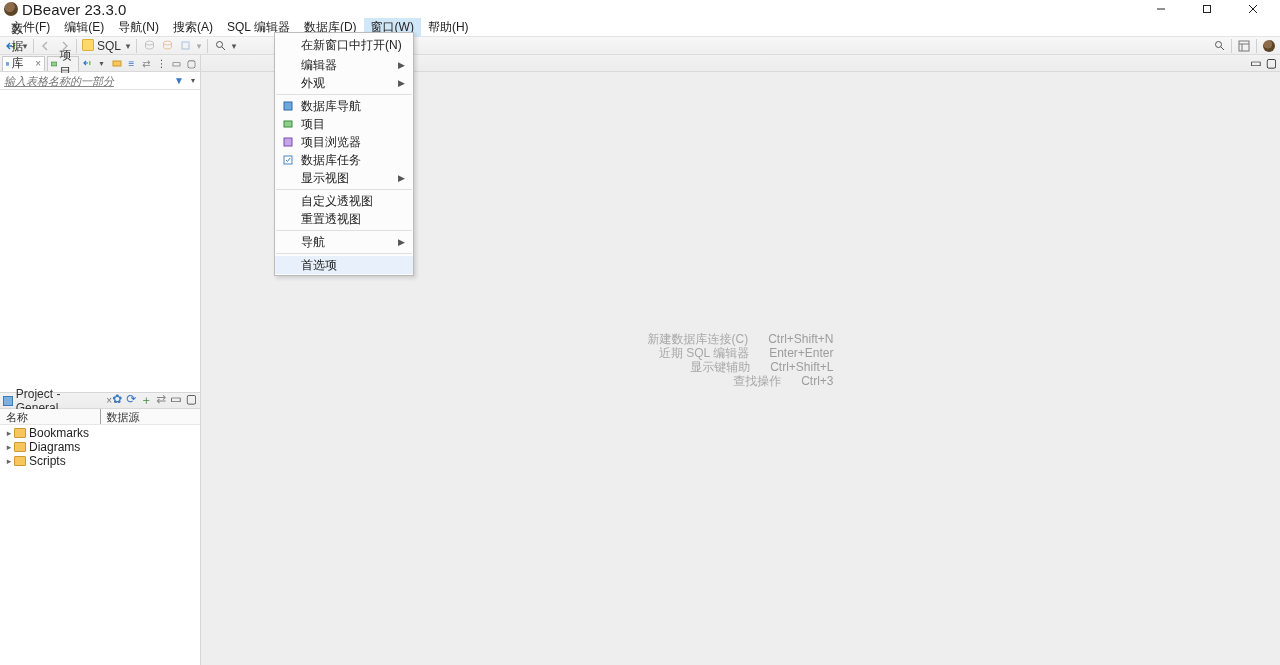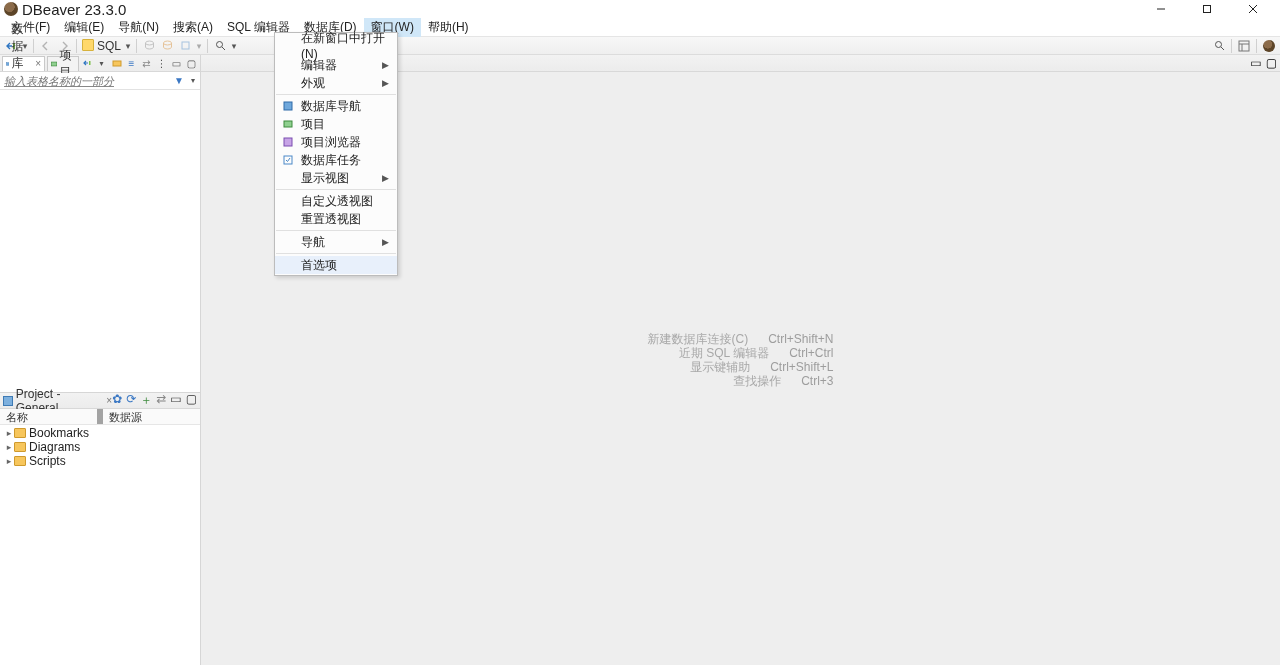--- a/index.html
+++ b/index.html
@@ -47,36 +47,36 @@
 
 .navpane { flex: 1; background: #fff; }
 
 
 .projpanel { height: 273px; display: flex; flex-direction: column; border-top: 1px solid #d6d6d6; }
 .projpanel .phead { height: 16px; background: linear-gradient(#f2f2f2,#ececec); border-bottom: 1px solid #d8d8d8; display: flex; align-items: center; padding: 0 3px; font-size: 11px; color: #333; }
 .projpanel .phead .picon { width: 10px; height: 10px; background: #7db0de; border: 1px solid #3f7bb5; margin-right: 3px; }
 .projpanel .phead .pclose { margin-left: 3px; font-size: 10px; color: #777; }
 .projpanel .phead .pright { margin-left: auto; display: flex; gap: 4px; }
 .projpanel .colhead { height: 16px; display: flex; border-bottom: 1px solid #e6e6e6; background: #fafafa; }
-.projpanel .colhead .col { flex: 1; padding: 1px 6px; font-size: 11px; color: #333; border-right: 6px solid #a3a3a3; }
+.projpanel .colhead .col { flex: 1; padding: 1px 6px; font-size: 11px; color: #333; border-right: 1px solid #a3a3a3; }
 .projpanel .tree { flex: 1; background: #fff; padding-top: 1px; }
 .projpanel .trow { display: flex; align-items: center; height: 14px; padding-left: 4px; font-size: 11px; color: #222; }
 .projpanel .trow .twist { width: 10px; text-align: center; color: #666; font-size: 9px; }
 .projpanel .trow .ficon { width: 12px; height: 10px; background: #f7c65c; border: 1px solid #cf9a2d; border-radius: 1px; margin-right: 3px; }
 
 
 .editor { flex: 1; background: #eeeeee; position: relative; }
 .editor-tabstrip { height: 17px; background: linear-gradient(#f2f2f2,#ececec); border-bottom: 1px solid #d8d8d8; display: flex; align-items: center; justify-content: flex-end; padding-right: 3px; gap: 4px; }
 .hintblock { position: absolute; left: 50%; top: 50%; transform: translate(-50%, -50%); color: #9d9d9d; font-size: 12px; }
 .hintblock .row { display: flex; gap: 20px; justify-content: flex-end; line-height: 14px; }
 .hintblock .row .k { white-space: nowrap; }
 .hintblock .row .d { color: #a8a8a8; text-align: right; white-space: nowrap; }
 
 
-.popup { position: absolute; left: 274px; top: 32px; width: 124px; background: #fcfcfc; border: 1px solid #bcbcbc; box-shadow: 2px 2px 4px rgba(0,0,0,.15); padding: 1px 0; z-index: 50; }
+.popup { position: absolute; left: 274px; top: 32px; width: 140px; background: #fcfcfc; border: 1px solid #bcbcbc; box-shadow: 2px 2px 4px rgba(0,0,0,.15); padding: 1px 0; z-index: 50; }
 .popup .pm { display: flex; align-items: center; height: 18px; padding: 0 8px 0 26px; font-size: 12px; color: #222; position: relative; }
 .popup .pm.tall { height: 22px; }
 .popup .pm .arrow { margin-left: auto; font-size: 9px; color: #555; }
 .popup .pm .picon { position: absolute; left: 6px; width: 14px; height: 14px; display: flex; align-items: center; justify-content: center; }
 .popup .pm.hover { background: #e8f0fb; }
 .popup hr { border: none; border-top: 1px solid #e0e0e0; margin: 2px 1px; }
 
 svg { display: block; }
 </style>
 </head>
@@ -278,21 +278,21 @@
       <div class="mini">▭</div>
       <div class="mini">▢</div>
     </div>
     <div class="hintblock">
       <div class="row">
           <span class="d">新建数据库连接(C)</span>
           <span class="k">Ctrl+Shift+N</span>
         </div>
       <div class="row">
           <span class="d">近期 SQL 编辑器</span>
-          <span class="k">Ctrl+Ctrl</span>
+          <span class="k">Enter+Enter</span>
         </div>
       <div class="row">
           <span class="d">显示键辅助</span>
           <span class="k">Ctrl+Shift+L</span>
         </div>
       <div class="row">
           <span class="d">查找操作</span>
           <span class="k">Ctrl+3</span>
         </div>
     </div>

